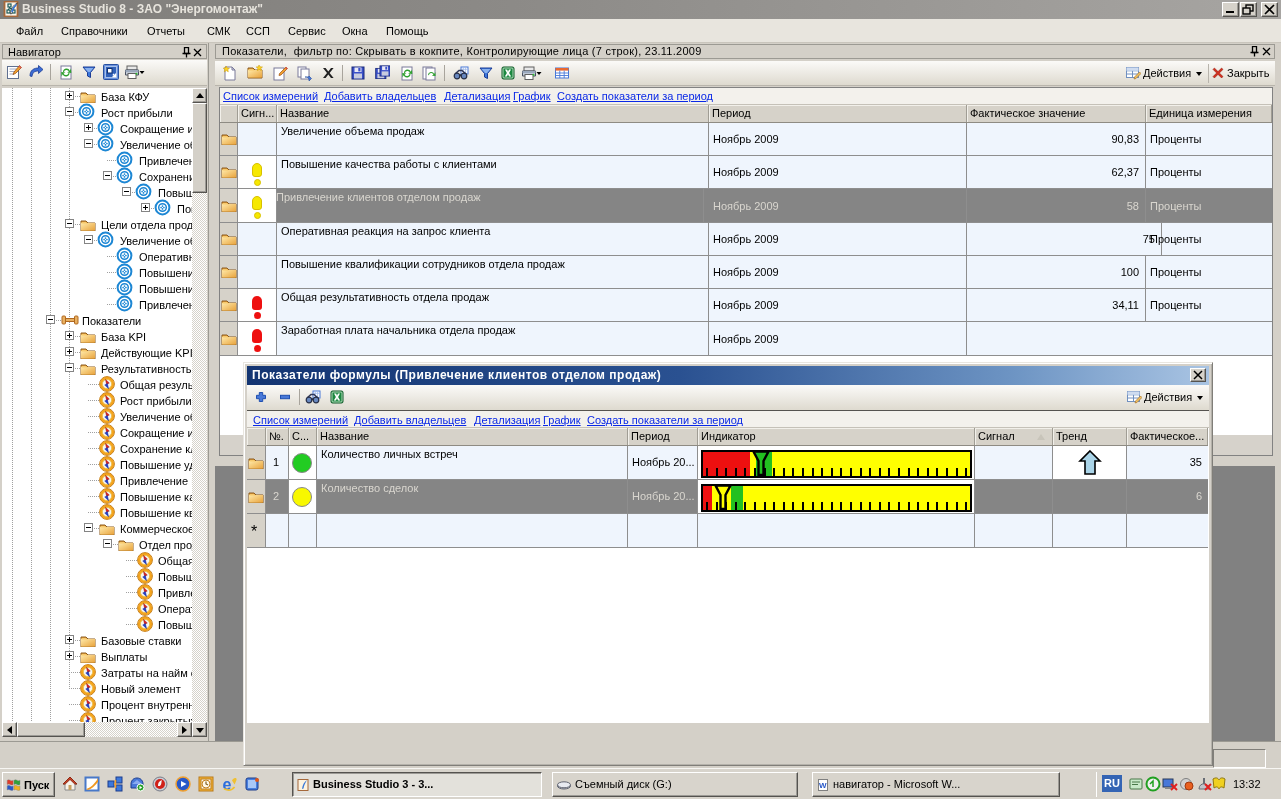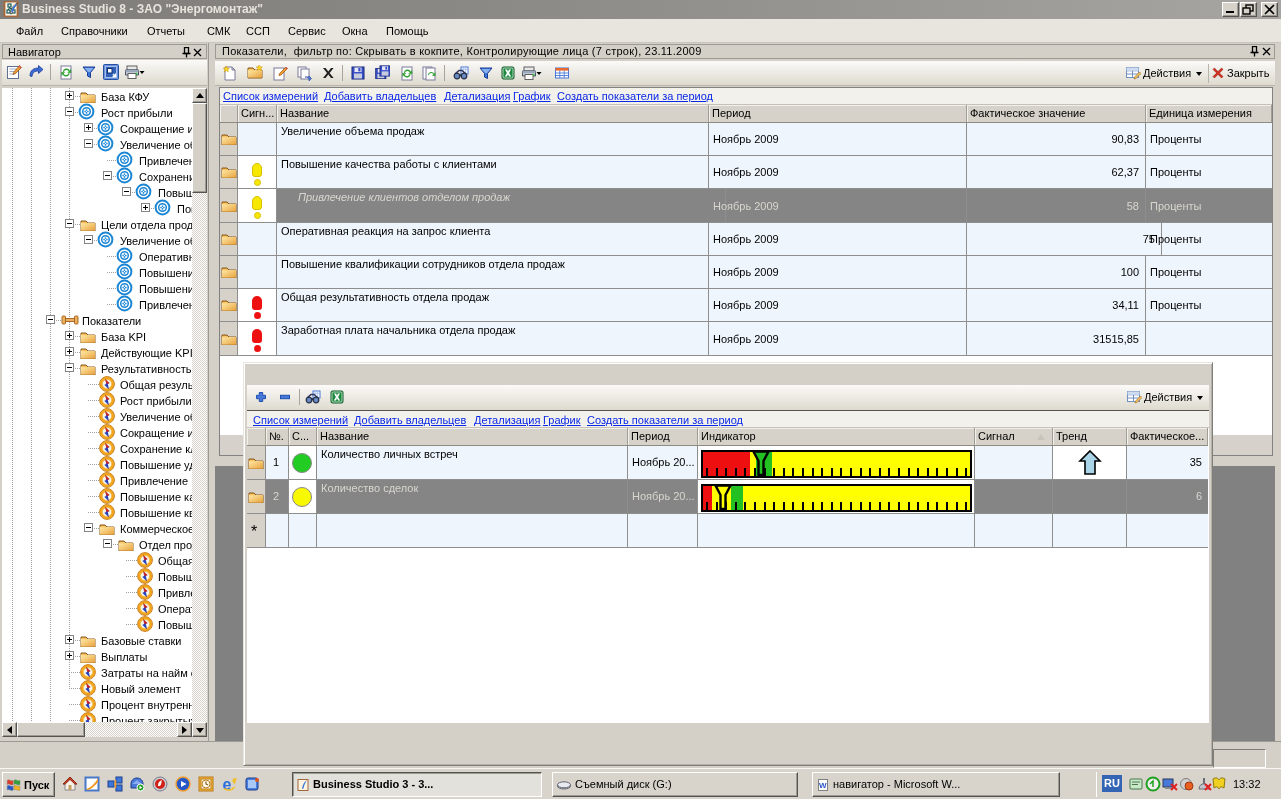--- a/index.html
+++ b/index.html
@@ -1028,21 +1028,21 @@
               </linearGradient>
             </defs>
             <path d="M1.5 4 L6 4 L7.5 5.5 L1.5 5.5 Z" fill="#f7c96d"></path>
           </svg>
         </div>
       </div>
 <div class="gcell" style="left:18px;width:39px;background:#fff;">
         <div style="position:absolute;left:14px;top:7px;width:10px;height:14px;background:#f6e800;border:1px solid #d8c000;border-radius:5px 5px 3px 3px;"></div>
         <div style="position:absolute;left:15.5px;top:23px;width:7px;height:7px;background:#f6e800;border:1px solid #d8c000;border-radius:50%;"></div>
       </div>
-<div class="gcell" style="left:74px;width:432px;font-style:italic;">
+<div class="gcell" style="left:52px;width:432px;">
         <span style="position:absolute;left:4px;top:2px;">Привлечение клиентов отделом продаж</span>
       </div>
 <div class="gcell" style="left:489px;width:258px;">
         <span style="position:absolute;left:4px;top:11px;">Ноябрь 2009</span>
       </div>
 <div class="gcell" style="left:747px;width:179px;">
         <span style="position:absolute;right:6px;top:11px;">58</span>
       </div>
 <div class="gcell" style="left:926px;width:126px;border-right:none;">
         <span style="position:absolute;left:4px;top:11px;">Проценты</span>
@@ -1160,32 +1160,37 @@
 <div class="gcell" style="left:18px;width:39px;background:#fff;">
         <div style="position:absolute;left:14px;top:7px;width:10px;height:14px;background:#ee1010;border-radius:5px 5px 3px 3px;"></div>
         <div style="position:absolute;left:15.5px;top:23px;width:7px;height:7px;background:#ee1010;border-radius:50%;"></div>
       </div>
 <div class="gcell" style="left:57px;width:432px;">
         <span style="position:absolute;left:4px;top:2px;">Заработная плата начальника отдела продаж</span>
       </div>
 <div class="gcell" style="left:489px;width:258px;">
         <span style="position:absolute;left:4px;top:11px;">Ноябрь 2009</span>
       </div>
-<div class="gcell" style="left:747px;width:179px;">
-        <span style="position:absolute;right:6px;top:11px;">31515,85</span>
-      </div>
 </div>
 <div class="abs" style="left:0;top:346px;width:1052px;height:21px;background:#d6d2cb;border-top:1px solid #fff;"></div>
 </div>
 <div class="abs" style="left:215px;top:466px;width:1060px;height:275px;background:#818181;"></div>
 <div class="abs" style="left:0;top:741px;width:1281px;height:27px;background:#d4d0c8;border-top:1px solid #9c9a93;">
 <div class="abs" style="left:1213px;top:7px;width:53px;height:19px;border:1px solid;border-color:#807e79 #ffffff #ffffff #807e79;"></div>
 </div>
 <div class="abs" style="left:1275px;top:43px;width:6px;height:698px;background:#d4d0c8;"></div>
 <div id="childwin" class="abs">
+<div id="ctitle">
+      <span style="position:absolute;left:5px;top:2px;font-size:12px;letter-spacing:0.5px;">Показатели формулы (Привлечение клиентов отделом продаж)</span>
+<div class="winbtn" style="right:3px;top:2px;width:16px;height:14px;">
+        <svg style="" width="14" height="12" viewBox="0 0 14 12">
+          <path d="M3 2 L11 10 M11 2 L3 10" stroke="#000" stroke-width="1.5"></path>
+        </svg>
+      </div>
+</div>
 <div id="ctb">
 <div class="tbicon" style="left:6px;">
         <svg style="" width="16" height="16" viewBox="0 0 16 16">
           <path d="M6.3 3.5 H9.7 V6.3 H12.5 V9.7 H9.7 V12.5 H6.3 V9.7 H3.5 V6.3 H6.3 Z" fill="#4878d8" stroke="#2050b0" stroke-width="1"></path>
         </svg>
       </div>
 <div class="tbicon" style="left:30px;">
         <svg style="" width="16" height="16" viewBox="0 0 16 16">
           <rect x="3.5" y="6.3" width="9" height="3.4" fill="#4878d8" stroke="#2050b0" stroke-width="1"></rect>
         </svg>

